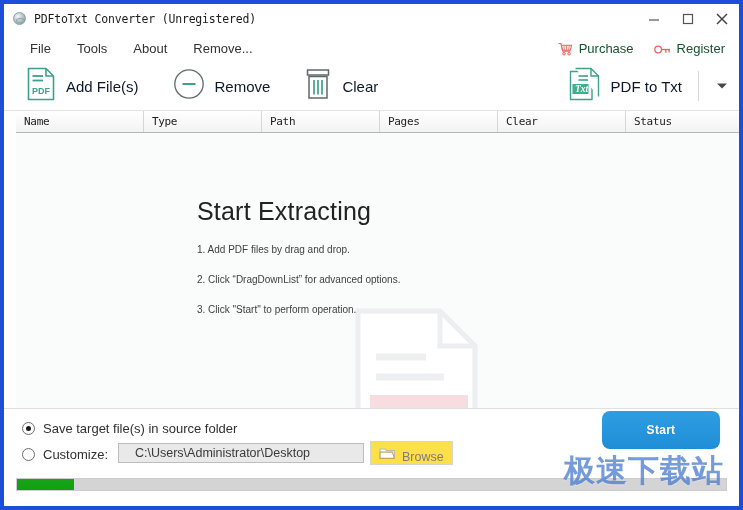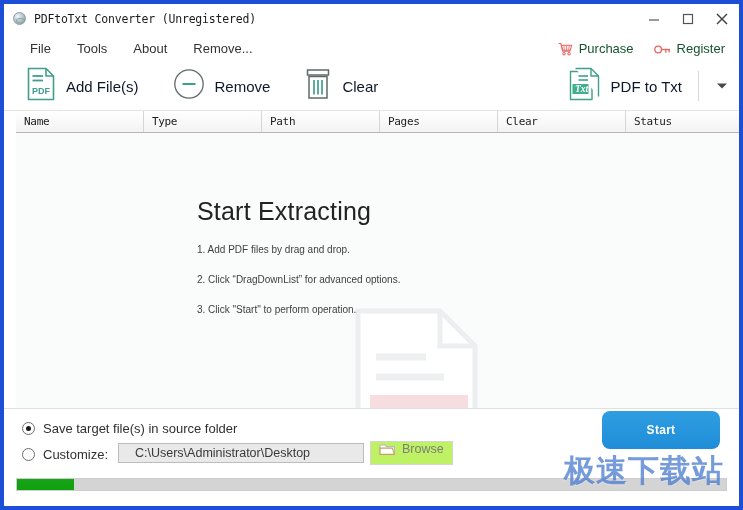--- a/index.html
+++ b/index.html
@@ -282,23 +282,23 @@
     outline: none;
   }
   #browse-btn {
     position: absolute;
     left: 366px;
     top: 32px;
     height: 24px;
     min-width: 72px;
     box-sizing: border-box;
     border: 1px solid #d4d4d4;
-    background: #bef264;
-    display: flex;
-    align-items: flex-start;
+    background: #fde047;
+    display: flex;
+    align-items: flex-end;
     padding: 0 8px;
     cursor: default;
   }
   #browse-btn .blabel {
     font-size: 12.5px;
     color: #7d7d7d;
     margin-left: 6px;
   }
   #start-btn {
     position: absolute;

